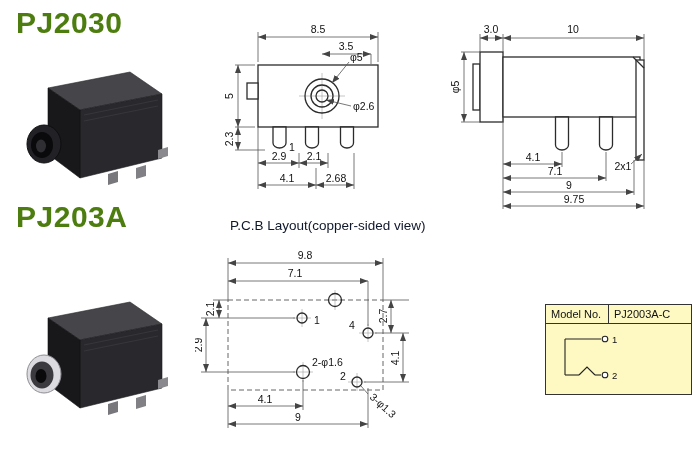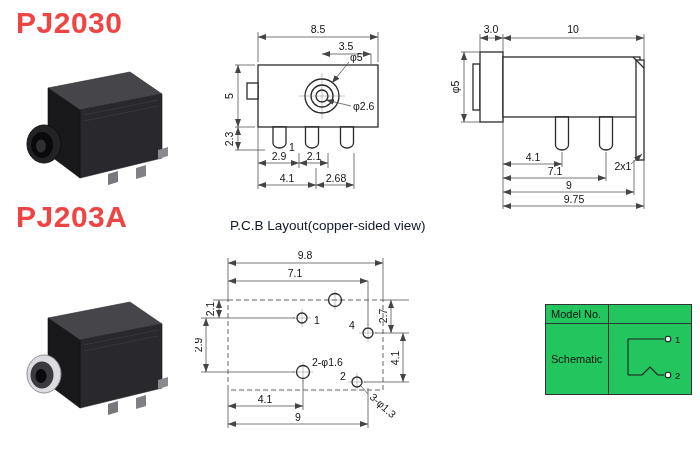--- a/index.html
+++ b/index.html
@@ -1,30 +1,30 @@
 <!DOCTYPE html>
 <html><head>
 <meta charset="utf-8">
 <style>
   *{margin:0;padding:0;box-sizing:border-box}
   html,body{width:700px;height:450px;background:#ffffff;font-family:"Liberation Sans",sans-serif;position:relative;overflow:hidden;color:#111}
-  .title{position:absolute;font-size:30px;font-weight:bold;color:#ef4444;letter-spacing:.5px}
+  .title{position:absolute;font-size:30px;font-weight:bold;color:#4d7c0f;letter-spacing:.5px}
   #t1{left:16px;top:6px}
   #t2{left:16px;top:200px}
   #pcb-label{position:absolute;left:230px;top:218px;font-size:13.5px;color:#0f172a}
   svg{position:absolute}
   svg text{font-family:"Liberation Sans",sans-serif}
   .dt{font-size:10.5px;fill:#111;text-anchor:middle}
   .ds{text-anchor:start}
   .ol{stroke:#2b2b2b;stroke-width:1.3;fill:#fff}
   .oln{stroke:#2b2b2b;stroke-width:1.3;fill:none}
   .dl{stroke:#555;stroke-width:.8;fill:none}
   .cl{stroke:#999;stroke-width:.55;fill:none}
   .dash{stroke:#555;stroke-width:.9;fill:none;stroke-dasharray:5 3}
-  .spec-table{position:absolute;left:545px;top:304px;width:147px;border:1.5px solid #333;background:#22c55e}
+  .spec-table{position:absolute;left:545px;top:304px;width:147px;border:1.5px solid #333;background:#fef9c3}
   .spec-row{display:flex}
   .spec-row + .spec-row{border-top:1px solid #333}
   .spec-cell{padding:3px 5px;font-size:11px}
   .spec-cell.lab{width:63px;border-right:1px solid #333;flex:none;display:flex;align-items:center}
   .spec-cell.val{flex:1;position:relative}
 </style>
 </head>
 <body>
 
 <div id="t1" class="title">PJ2030</div>
@@ -226,23 +226,23 @@
     <line class="dl" x1="33" y1="168" x2="108" y2="168" marker-start="url(#apc)" marker-end="url(#apc)"></line>
     <text class="dt" x="70" y="165">4.1</text>
     <line class="dl" x1="33" y1="186" x2="173" y2="186" marker-start="url(#apc)" marker-end="url(#apc)"></line>
     <text class="dt" x="103" y="183">9</text>
   </g>
 </svg>
 
 <div class="spec-table">
   <div class="spec-row">
     <div class="spec-cell lab">Model No.</div>
+    <div class="spec-cell val">PJ2003A-C</div>
   </div>
   <div class="spec-row">
-    <div class="spec-cell lab">Schematic</div>
     <div class="spec-cell val">
       <svg style="position:static" width="74" height="62" viewBox="0 0 74 62">
         <line x1="14" y1="12" x2="14" y2="48" stroke="#222" stroke-width="1.1"></line>
         <line x1="14" y1="12" x2="50" y2="12" stroke="#222" stroke-width="1.1"></line>
         <circle cx="54" cy="12" r="2.8" fill="#fff" stroke="#222" stroke-width="1.1"></circle>
         <text class="dt ds" x="61" y="16" style="font-size:9.5px">1</text>
         <line x1="14" y1="48" x2="28" y2="48" stroke="#222" stroke-width="1.1"></line>
         <polyline points="28,48 36,40 44,48" fill="none" stroke="#222" stroke-width="1.1"></polyline>
         <line x1="44" y1="48" x2="50" y2="48" stroke="#222" stroke-width="1.1"></line>
         <circle cx="54" cy="48" r="2.8" fill="#fff" stroke="#222" stroke-width="1.1"></circle>

